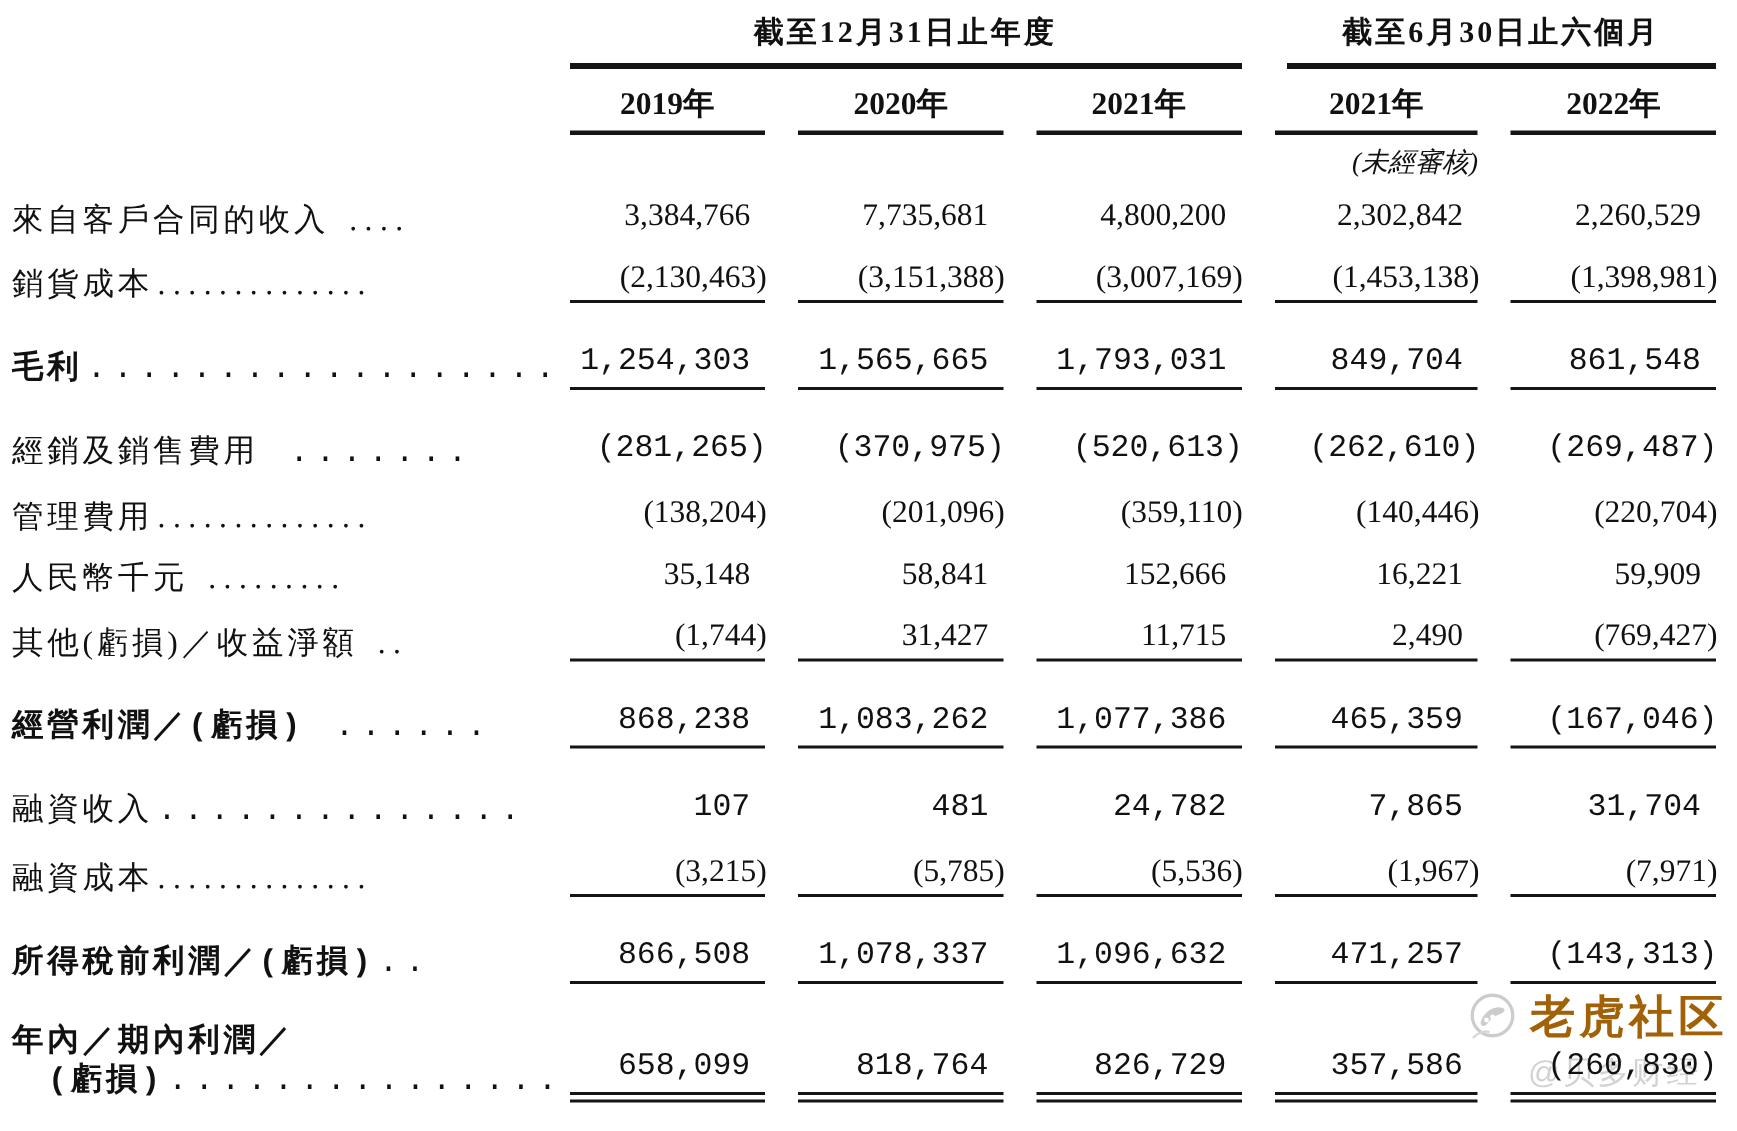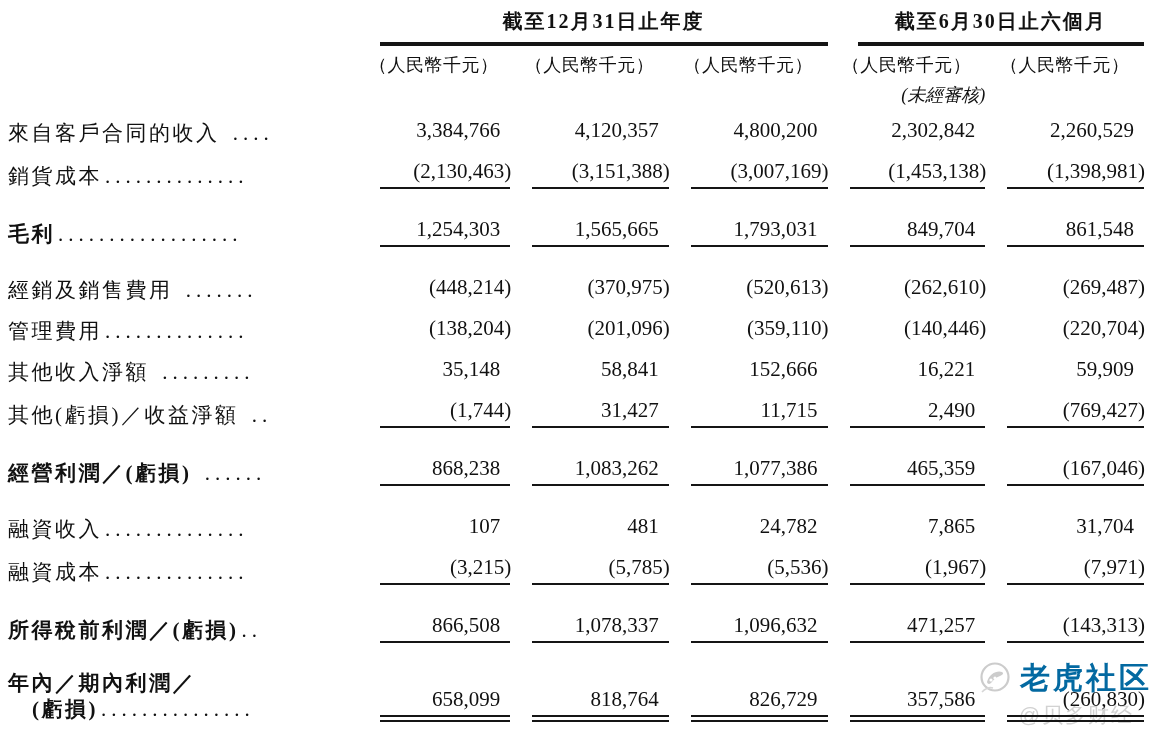--- a/index.html
+++ b/index.html
@@ -33,27 +33,27 @@
   td.lbl{font-size:21px;line-height:26px;padding:10px 0 2px 0;white-space:nowrap;}
   td.lbl .lab{letter-spacing:2.5px;margin-top:46px;}
   td.lbl .dots{letter-spacing:5px;margin-left:3px;}
   tr.bold td.lbl .lab{font-weight:bold;}
   td.lbl .l2{padding-left:24px;}
   td.num{font-size:21px;line-height:26px;padding:10px 0 2px 0;}
   td.num .val{margin-left:22px;text-align:right;padding:0 10px 3px 0;white-space:nowrap;}
   td.num .val.line{border-bottom:2.5px solid #151515;text-align:right;}
   td.num .val.dline{border-bottom:7px double #151515;}
   td.num .n.neg{display:inline-block;margin-right:-11px;}
-  tr.gap td{padding-top:25px;}
+  tr.gap td{padding-top:25px;font-family:Liberation Mono, monospace;}
 
   
   .watermark{position:absolute;right:6px;top:658px;z-index:0;pointer-events:none;}
   .wm-row1{display:flex;align-items:center;gap:8px;justify-content:flex-end;}
   .wm-brand{font-family:"Liberation Sans","DejaVu Sans",sans-serif;font-weight:bold;
-            font-size:30px;letter-spacing:3px;color:#0369a1;}
+            font-size:30px;letter-spacing:3px;color:#a16207;}
   .wm-handle{font-family:"Liberation Sans","DejaVu Sans",sans-serif;font-size:21px;
              letter-spacing:2px;color:#d2d2d2;text-align:right;margin:2px 18px 0 0;}
 </style>
 </head>
 <body>
 
 <div class="sheet">
   <table>
     <colgroup>
       <col class="c-label">
@@ -68,45 +68,55 @@
         <th></th>
         <th class="grp grp1" colspan="3">
           <div class="gline">截至12月31日止年度</div>
         </th>
         <th class="grp grp2" colspan="2">
           <div class="gline">截至6月30日止六個月</div>
         </th>
       </tr>
       <tr>
         <th></th>
-        <th class="unit">（人民幣千元）</th>
-        <th class="unit">（人民幣千元）</th>
-        <th class="unit">（人民幣千元）</th>
-        <th class="unit">（人民幣千元）</th>
-        <th class="unit">（人民幣千元）</th>
+        <th class="yr">
+            <div class="yline">2019年</div>
+          </th>
+        <th class="yr">
+            <div class="yline">2020年</div>
+          </th>
+        <th class="yr">
+            <div class="yline">2021年</div>
+          </th>
+        <th class="yr">
+            <div class="yline">2021年</div>
+          </th>
+        <th class="yr">
+            <div class="yline">2022年</div>
+          </th>
       </tr>
       <tr>
         <th></th>
         <th class="note"></th>
         <th class="note"></th>
         <th class="note"></th>
         <th class="note">(未經審核)</th>
         <th class="note"></th>
       </tr>
     </thead>
     <tbody id="rows">
         <tr>
           <td class="lbl">
             <div><span class="lab">來自客戶合同的收入</span><span class="dots"> ....</span></div>
           </td>
           <td class="num">
             <div class="val"><span class="n">3,384,766</span></div>
           </td>
           <td class="num">
-            <div class="val"><span class="n">4,120,357</span></div>
+            <div class="val"><span class="n">7,735,681</span></div>
           </td>
           <td class="num">
             <div class="val"><span class="n">4,800,200</span></div>
           </td>
           <td class="num">
             <div class="val"><span class="n">2,302,842</span></div>
           </td>
           <td class="num">
             <div class="val"><span class="n">2,260,529</span></div>
           </td>
@@ -149,21 +159,21 @@
           </td>
           <td class="num">
             <div class="val line"><span class="n">861,548</span></div>
           </td>
         </tr>
         <tr class="gap">
           <td class="lbl">
             <div><span class="lab">經銷及銷售費用</span><span class="dots"> .......</span></div>
           </td>
           <td class="num">
-            <div class="val"><span class="n neg">(448,214)</span></div>
+            <div class="val"><span class="n neg">(281,265)</span></div>
           </td>
           <td class="num">
             <div class="val"><span class="n neg">(370,975)</span></div>
           </td>
           <td class="num">
             <div class="val"><span class="n neg">(520,613)</span></div>
           </td>
           <td class="num">
             <div class="val"><span class="n neg">(262,610)</span></div>
           </td>
@@ -186,21 +196,21 @@
           </td>
           <td class="num">
             <div class="val"><span class="n neg">(140,446)</span></div>
           </td>
           <td class="num">
             <div class="val"><span class="n neg">(220,704)</span></div>
           </td>
         </tr>
         <tr>
           <td class="lbl">
-            <div><span class="lab">其他收入淨額</span><span class="dots"> .........</span></div>
+            <div><span class="lab">人民幣千元</span><span class="dots"> .........</span></div>
           </td>
           <td class="num">
             <div class="val"><span class="n">35,148</span></div>
           </td>
           <td class="num">
             <div class="val"><span class="n">58,841</span></div>
           </td>
           <td class="num">
             <div class="val"><span class="n">152,666</span></div>
           </td>

